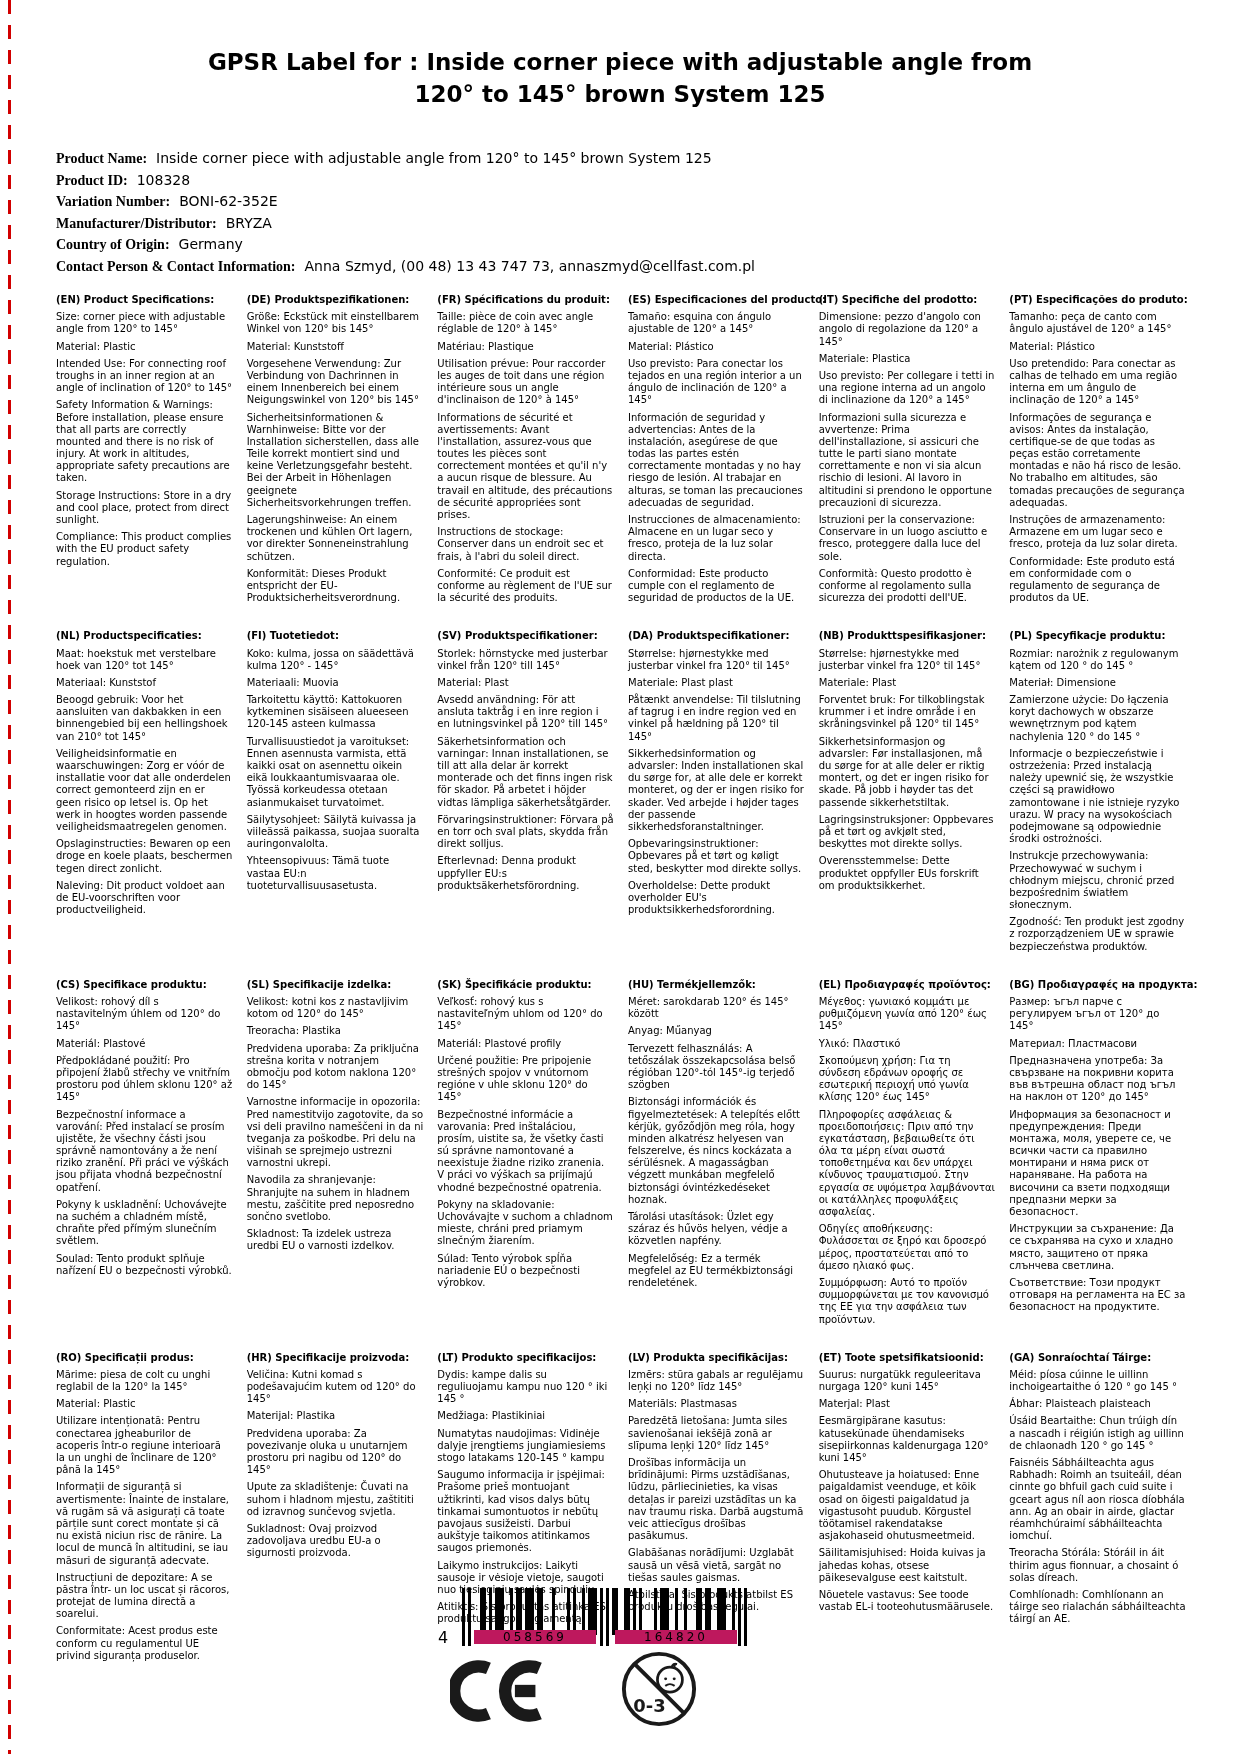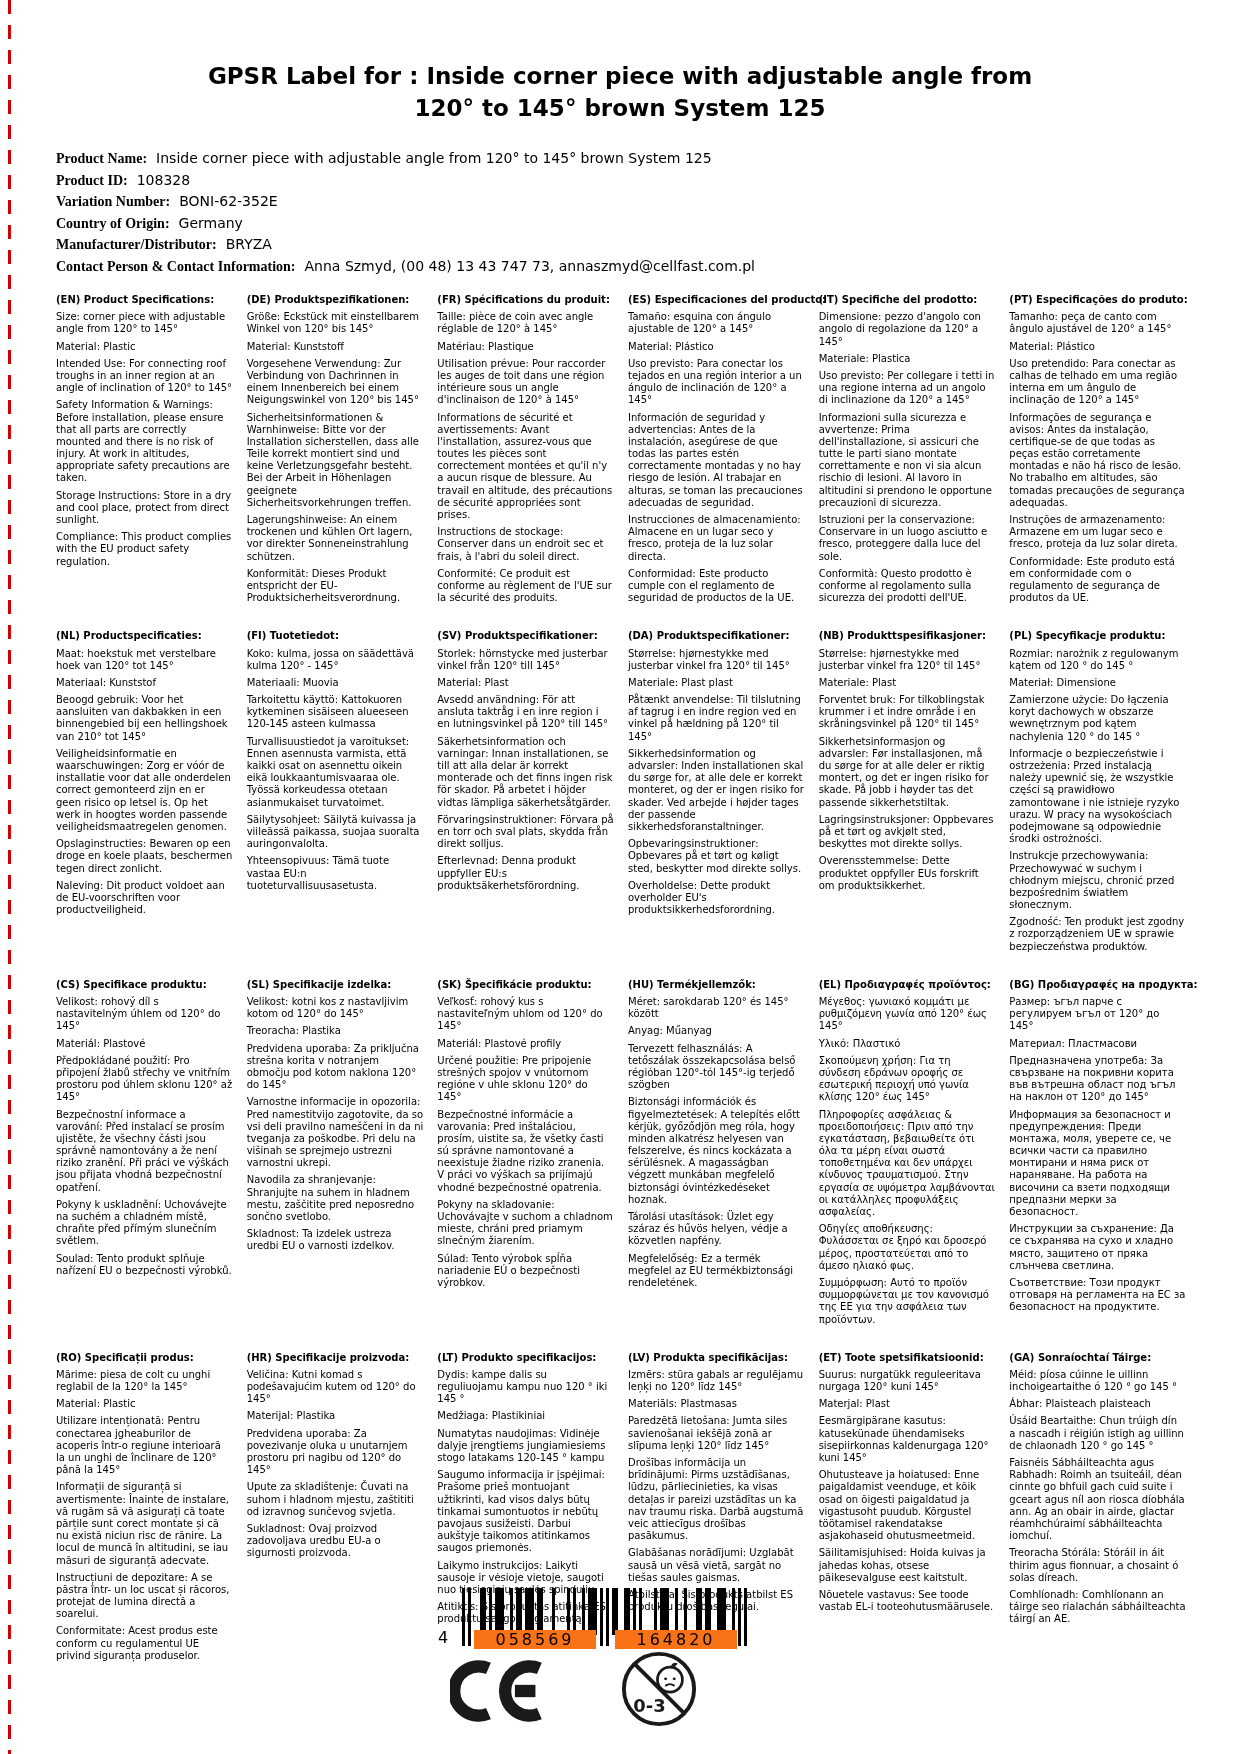--- a/index.html
+++ b/index.html
@@ -1,35 +1,35 @@
 <!DOCTYPE html>
 <html><head>
 <meta charset="utf-8">
 <style>
   html,body{margin:0;padding:0;background:#fff;}
   .sheet{position:relative;width:1241px;height:1754px;background:#ffffff;
          font-family:"DejaVu Sans",sans-serif;color:#000;overflow:hidden;}
   .crop-marks{position:absolute;left:8px;top:0;height:1754px;width:3px;
               background:repeating-linear-gradient(to bottom,#d10000 0 14px,transparent 14px 25px);}
   .title{position:absolute;top:46px;left:70px;width:1100px;text-align:center;
-         font-weight:bold;font-size:23px;line-height:1.4;margin-top:14px;}
+         font-weight:bold;font-size:23px;line-height:1.4;}
   .info{position:absolute;top:148px;left:56px;width:1130px;font-size:14px;line-height:1.47;}
   .info-row{white-space:nowrap;}
   .info-label{font-weight:bold;margin-right:9px;font-family:Liberation Serif, serif;}
   .spec-grid{position:absolute;top:294px;left:56px;width:1130px;display:grid;
              grid-template-columns:repeat(6,1fr);column-gap:14px;row-gap:26px;
              font-size:10px;line-height:1.22;}
   .spec-block{min-width:0;}
   .spec-heading{font-weight:bold;white-space:nowrap;margin:0 0 1px 0;}
   .spec-para{margin:5px 0 0 0;}
   .barcode-wrap{position:absolute;top:1588px;left:438px;width:312px;height:62px;}
   .barcode-first{position:absolute;left:0;top:40px;font-size:16px;}
   .barcode-svg{position:absolute;left:24px;top:0;}
-  .barcode-group{position:absolute;top:42px;font-size:16px;text-align:center;
-                 background:#f97316;letter-spacing:3px;}
+  .barcode-group{position:absolute;top:42px;font-size:12px;text-align:center;
+                 background:#be185d;letter-spacing:3px;}
   .bc-g1{left:36px;width:122px;}
   .bc-g2{left:177px;width:122px;}
   .ce-mark{position:absolute;top:1660px;left:450px;}
   .age-mark{position:absolute;top:1650px;left:620px;}
 </style>
 </head>
 <body>
 
 <div class="sheet">
 
@@ -37,22 +37,22 @@
 
   <div class="title">
     <div>GPSR Label for : Inside corner piece with adjustable angle from</div>
     <div>120° to 145° brown System 125</div>
   </div>
 
   <div class="info">
     <div class="info-row"><span class="info-label">Product Name:</span><span>Inside corner piece with adjustable angle from 120° to 145° brown System 125</span></div>
     <div class="info-row"><span class="info-label">Product ID:</span><span>108328</span></div>
     <div class="info-row"><span class="info-label">Variation Number:</span><span>BONI-62-352E</span></div>
+    <div class="info-row"><span class="info-label">Manufacturer/Distributor:</span><span>BRYZA</span></div>
     <div class="info-row"><span class="info-label">Country of Origin:</span><span>Germany</span></div>
-    <div class="info-row"><span class="info-label">Manufacturer/Distributor:</span><span>BRYZA</span></div>
     <div class="info-row"><span class="info-label">Contact Person &amp; Contact Information:</span><span>Anna Szmyd, (00 48) 13 43 747 73, annaszmyd@cellfast.com.pl</span></div>
   </div>
 
   <div class="spec-grid">
       <div class="spec-block">
         <div class="spec-heading">(EN) Product Specifications:</div>
         <p class="spec-para">Size: corner piece with adjustable angle from 120° to 145°</p>
         <p class="spec-para">Material: Plastic</p>
         <p class="spec-para">Intended Use: For connecting roof troughs in an inner region at an angle of inclination of 120° to 145°</p>
         <p class="spec-para">Safety Information &amp; Warnings: Before installation, please ensure that all parts are correctly mounted and there is no risk of injury. At work in altitudes, appropriate safety precautions are taken.</p>

